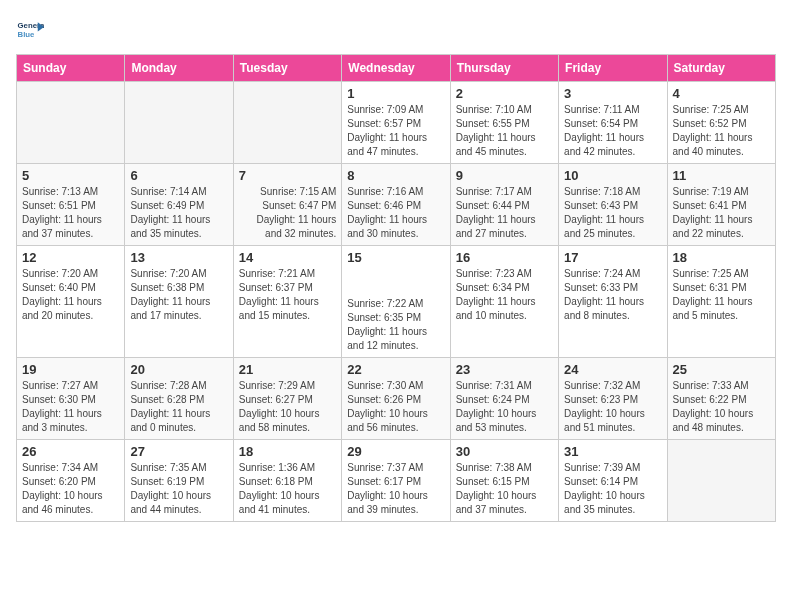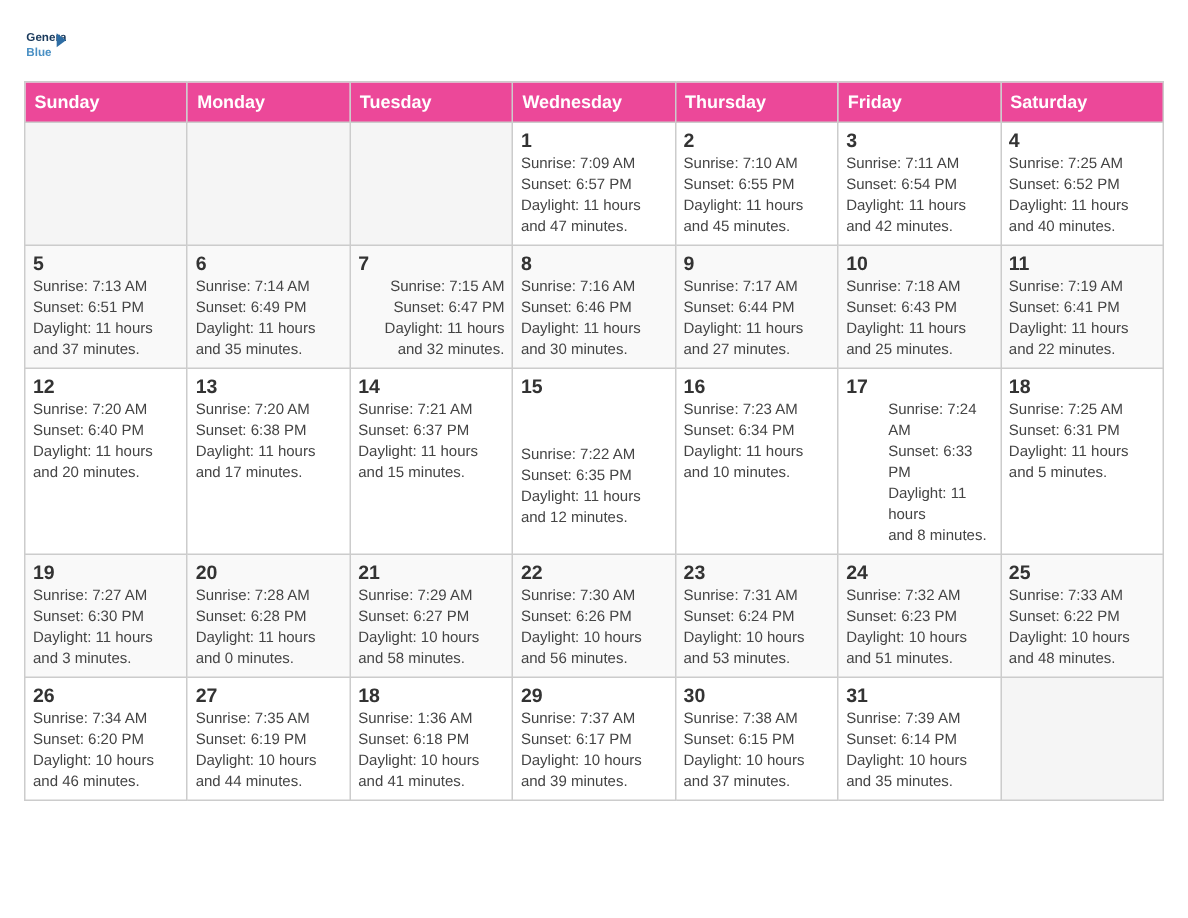--- a/index.html
+++ b/index.html
@@ -228,21 +228,21 @@
         </td>
         <td>
           <span class="day-num">16</span>
           <div class="day-info" style="white-space: pre-line;">Sunrise: 7:23 AM
 Sunset: 6:34 PM
 Daylight: 11 hours
 and 10 minutes.</div>
         </td>
         <td>
           <span class="day-num">17</span>
-          <div class="day-info" style="white-space: pre-line; margin-left: 28px;">Sunrise: 7:24 AM
+          <div class="day-info" style="white-space: pre-line;">Sunrise: 7:24 AM
 Sunset: 6:33 PM
 Daylight: 11 hours
 and 8 minutes.</div>
         </td>
         <td>
           <span class="day-num">18</span>
           <div class="day-info" style="white-space: pre-line;">Sunrise: 7:25 AM
 Sunset: 6:31 PM
 Daylight: 11 hours
 and 5 minutes.</div>

